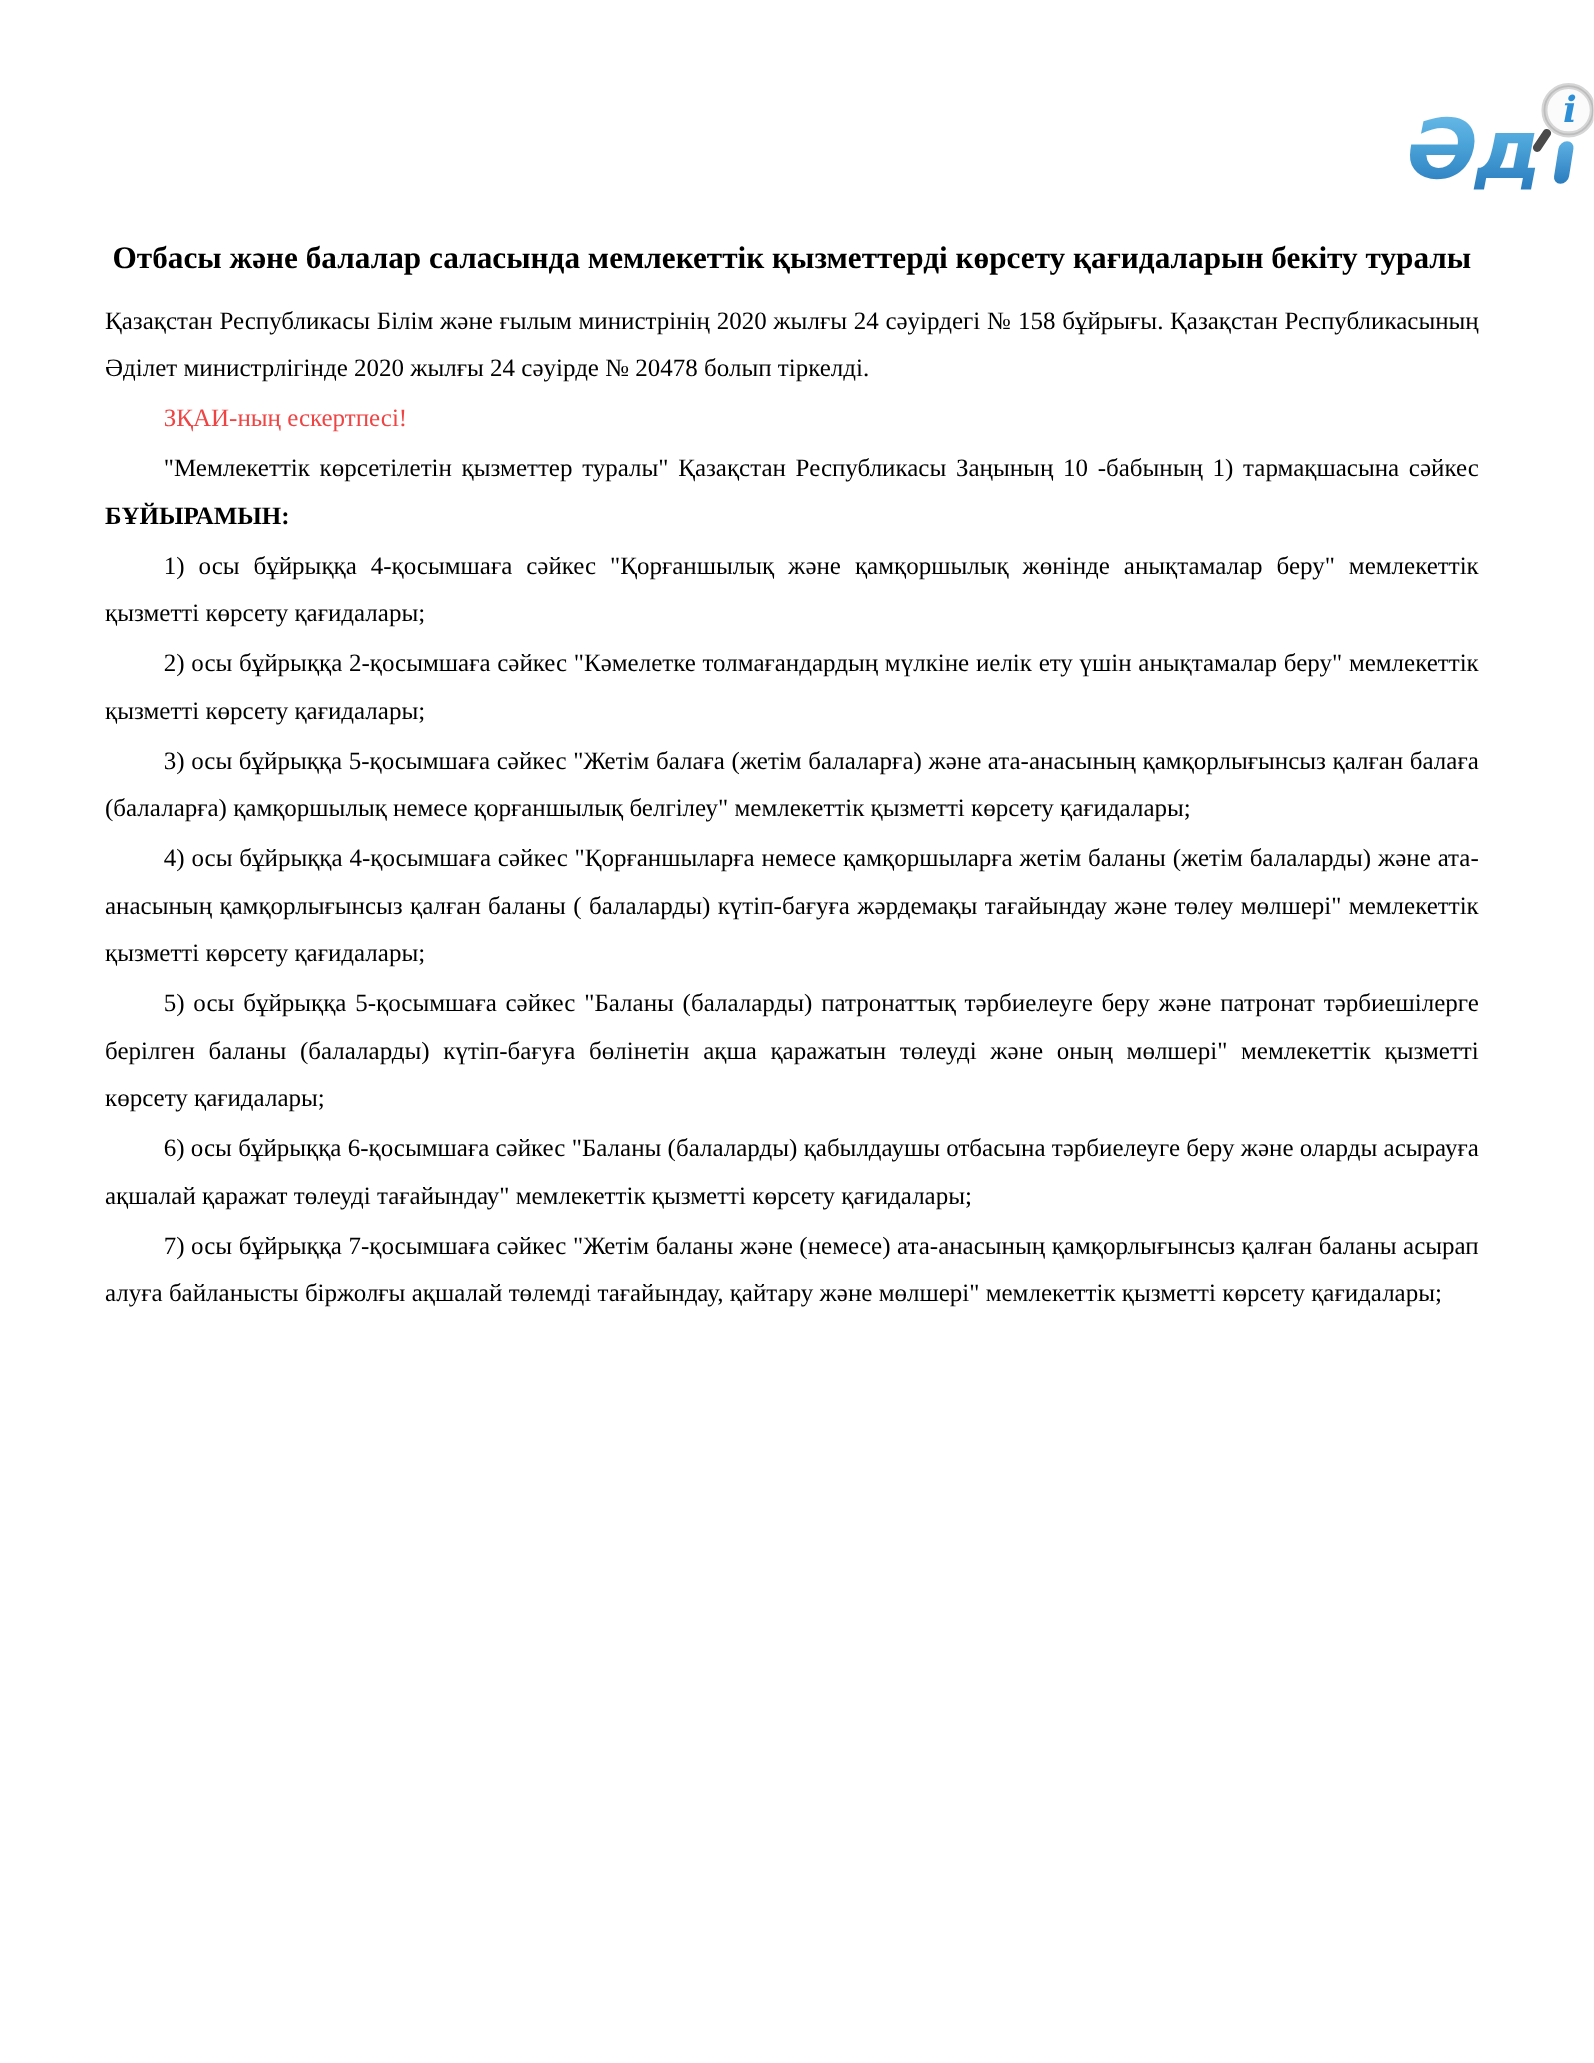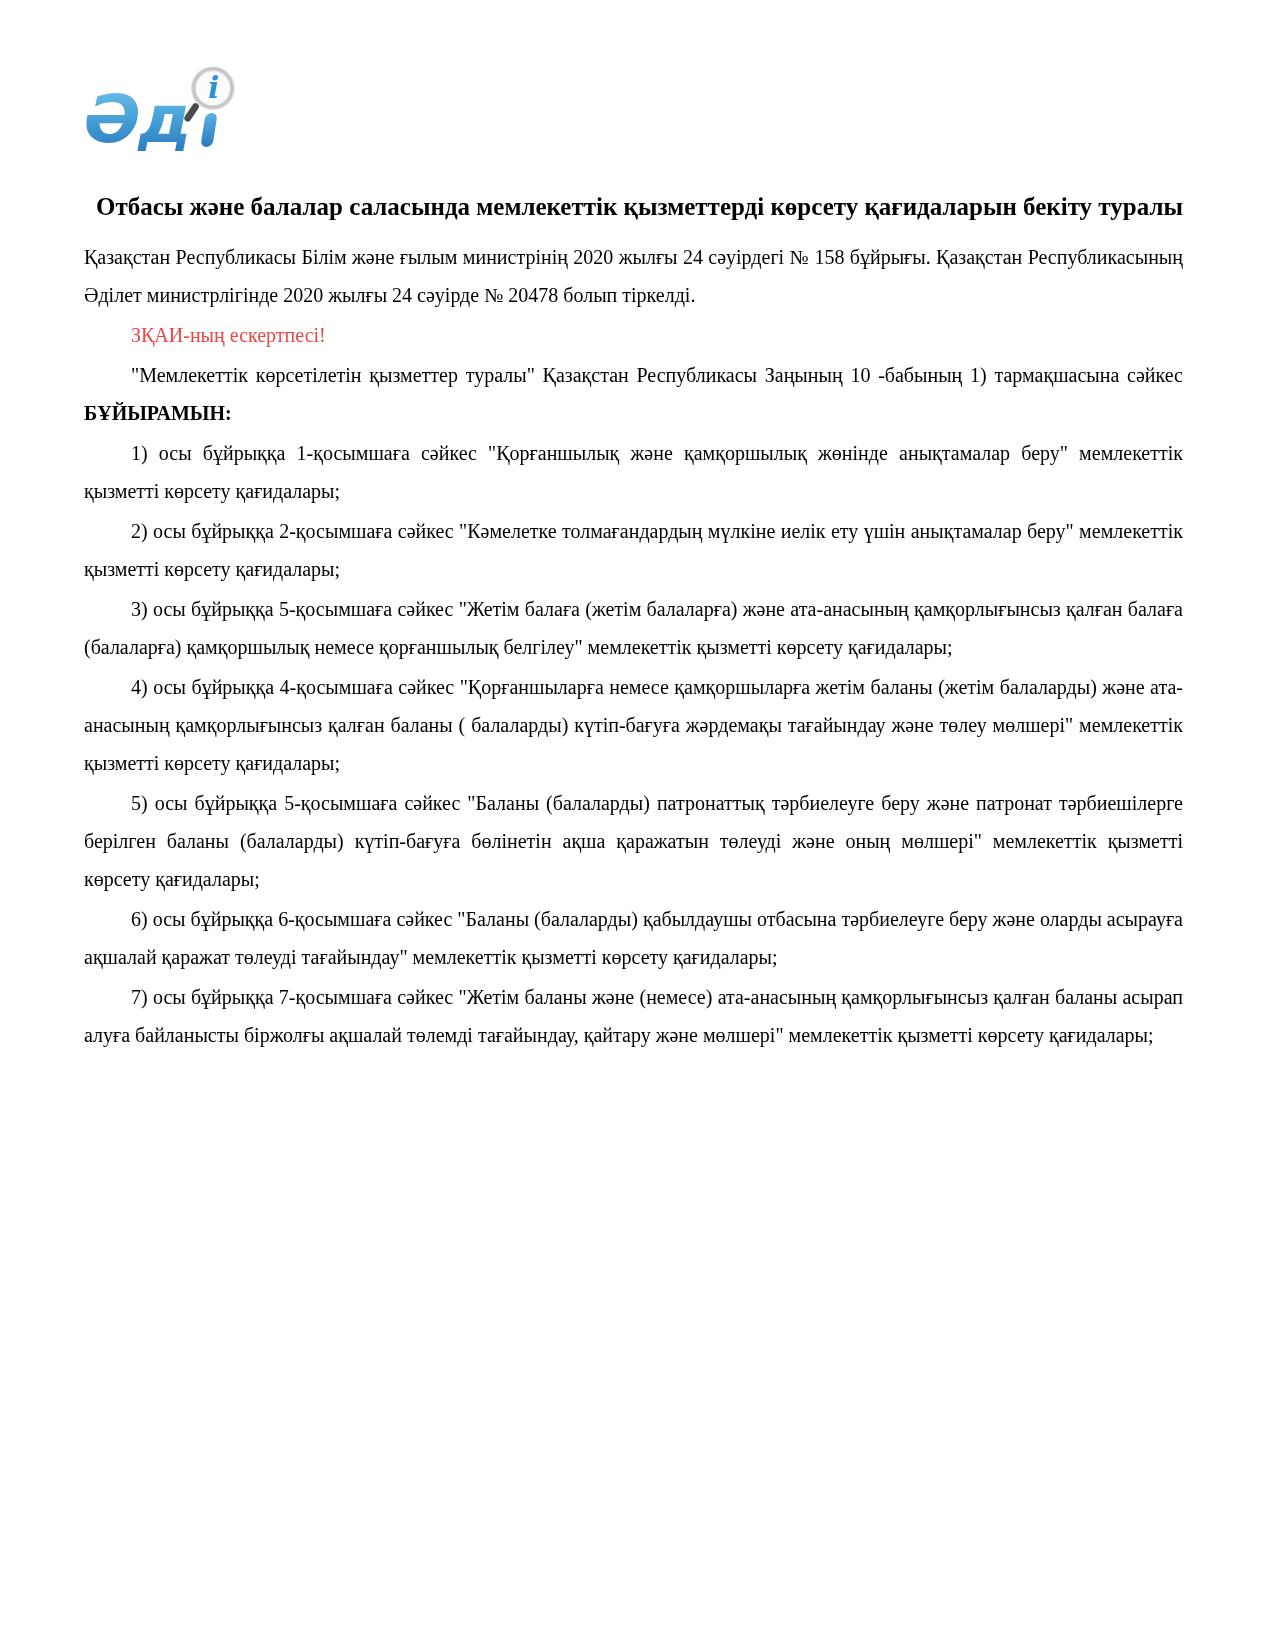--- a/index.html
+++ b/index.html
@@ -14,20 +14,21 @@
     color: #000000;
   }
 
   
   .logo {
     display: flex;
     align-items: flex-end;
     margin: 68px 0 0 84px;
     height: 92px;
     user-select: none;
+    justify-content: flex-end;
   }
   .logo-text {
     font-family: "DejaVu Sans", sans-serif;
     font-weight: bold;
     font-style: italic;
     font-size: 66px;
     line-height: 80px;
     letter-spacing: -2px;
     background: linear-gradient(180deg, #74c3ee 0%, #4aa3d8 45%, #2a7cbe 90%);
     -webkit-background-clip: text;
@@ -56,21 +57,21 @@
     top: -4px;
     left: -8px;
   }
 
   
   .title {
     margin: 26px 92px 10px 84px;
     font-size: 25px;
     line-height: 42px;
     font-weight: bold;
-    text-align: right;
+    text-align: center;
   }
   .doc {
     margin: 0 92px 0 84px;
     font-size: 20px;
     line-height: 38px;
     text-align: justify;
   }
   .doc p { margin: 0 0 2px 0; }
   .ind { text-indent: 47px; }
   .red { color: #ef4444; }
@@ -95,21 +96,21 @@
       </span>
     </span>
   </div>
 
   <h1 class="title">Отбасы және балалар саласында мемлекеттік қызметтерді көрсету қағидаларын бекіту туралы</h1>
 
   <div class="doc">
     <p>Қазақстан Республикасы Білім және ғылым министрінің 2020 жылғы 24 сәуірдегі № 158 бұйрығы. Қазақстан Республикасының Әділет министрлігінде 2020 жылғы 24 сәуірде № 20478 болып тіркелді.</p>
     <p class="ind red">ЗҚАИ-ның ескертпесі!</p>
     <p class="ind"><span>"Мемлекеттік көрсетілетін қызметтер туралы" Қазақстан Республикасы Заңының 10 -бабының 1) тармақшасына сәйкес </span><span class="b">БҰЙЫРАМЫН:</span></p>
-    <p class="ind">1) осы бұйрыққа 1-қосымшаға сәйкес "Қорғаншылық және қамқоршылық жөнінде анықтамалар беру" мемлекеттік қызметті көрсету қағидалары;</p>
+    <p class="ind">1) осы бұйрыққа 4-қосымшаға сәйкес "Қорғаншылық және қамқоршылық жөнінде анықтамалар беру" мемлекеттік қызметті көрсету қағидалары;</p>
     <p class="ind">2) осы бұйрыққа 2-қосымшаға сәйкес "Кәмелетке толмағандардың мүлкіне иелік ету үшін анықтамалар беру" мемлекеттік қызметті көрсету қағидалары;</p>
     <p class="ind">3) осы бұйрыққа 5-қосымшаға сәйкес "Жетім балаға (жетім балаларға) және ата-анасының қамқорлығынсыз қалған балаға (балаларға) қамқоршылық немесе қорғаншылық белгілеу" мемлекеттік қызметті көрсету қағидалары;</p>
     <p class="ind">4) осы бұйрыққа 4-қосымшаға сәйкес "Қорғаншыларға немесе қамқоршыларға жетім баланы (жетім балаларды) және ата-анасының қамқорлығынсыз қалған баланы ( балаларды) күтіп-бағуға жәрдемақы тағайындау және төлеу мөлшері" мемлекеттік қызметті көрсету қағидалары;</p>
     <p class="ind">5) осы бұйрыққа 5-қосымшаға сәйкес "Баланы (балаларды) патронаттық тәрбиелеуге беру және патронат тәрбиешілерге берілген баланы (балаларды) күтіп-бағуға бөлінетін ақша қаражатын төлеуді және оның мөлшері" мемлекеттік қызметті көрсету қағидалары;</p>
     <p class="ind">6) осы бұйрыққа 6-қосымшаға сәйкес "Баланы (балаларды) қабылдаушы отбасына тәрбиелеуге беру және оларды асырауға ақшалай қаражат төлеуді тағайындау" мемлекеттік қызметті көрсету қағидалары;</p>
     <p class="ind">7) осы бұйрыққа 7-қосымшаға сәйкес "Жетім баланы және (немесе) ата-анасының қамқорлығынсыз қалған баланы асырап алуға байланысты біржолғы ақшалай төлемді тағайындау, қайтару және мөлшері" мемлекеттік қызметті көрсету қағидалары;</p>
   </div>
 
 </div>
 

